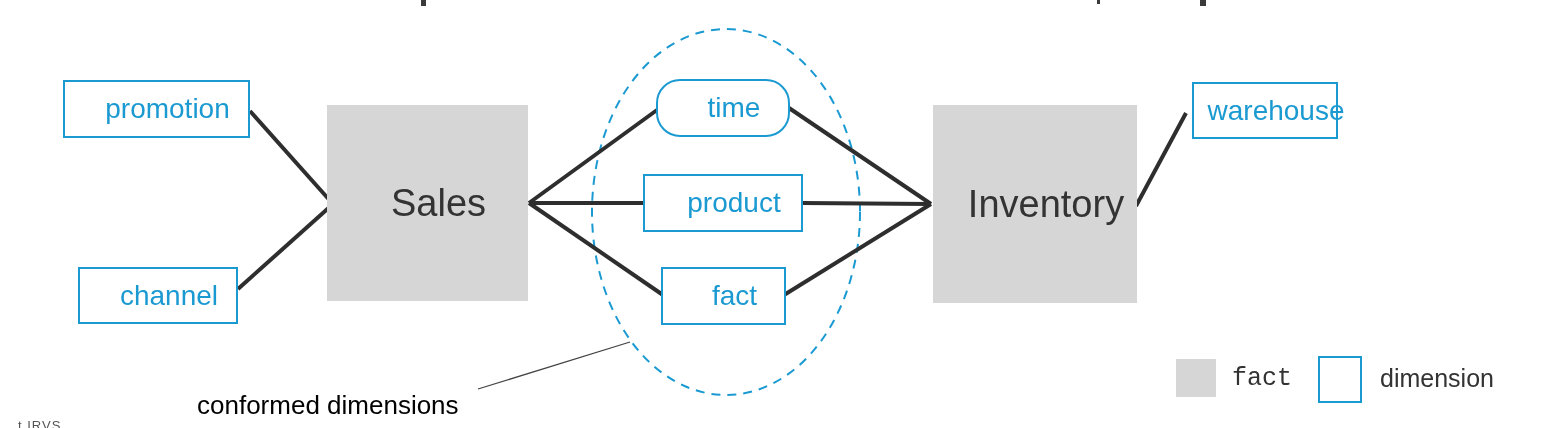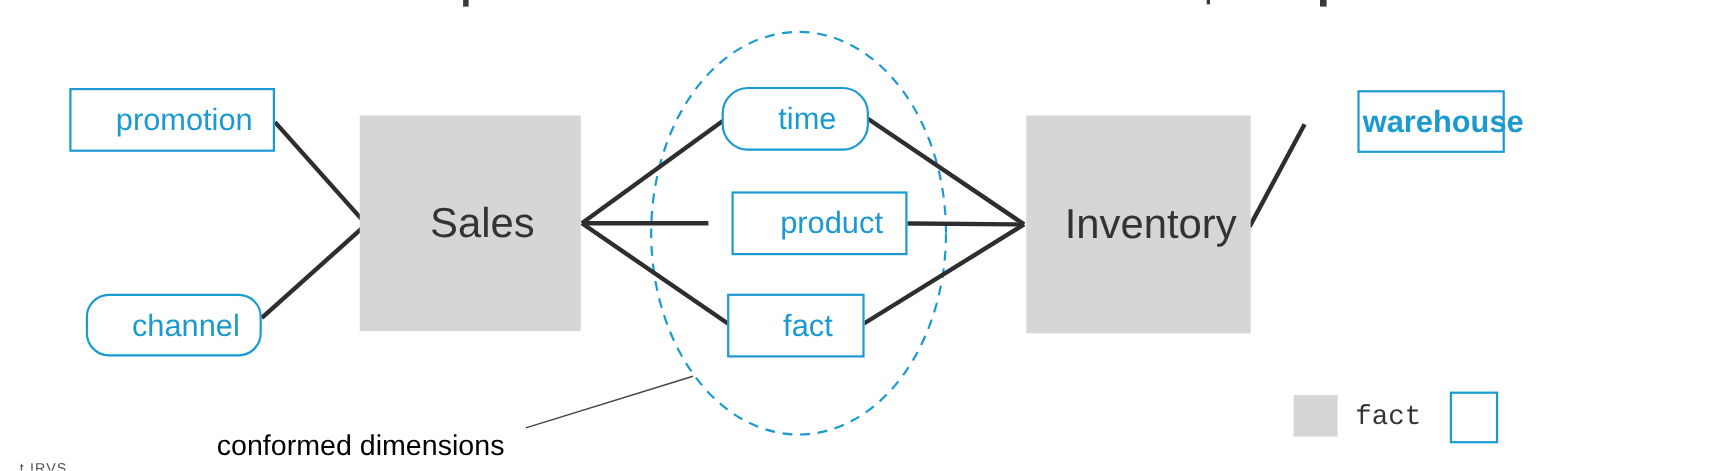--- a/index.html
+++ b/index.html
@@ -103,31 +103,32 @@
     <line x1="784" y1="295" x2="931" y2="204" stroke="#2e2e2e" stroke-width="4"></line>
     <line x1="1136" y1="206" x2="1186" y2="113" stroke="#2e2e2e" stroke-width="4"></line>
 
     <line x1="478" y1="389" x2="630" y2="342" stroke="#444444" stroke-width="1.3"></line>
   </svg>
 
   <div class="node fact-box" style="left:327px; top:105px; width:201px; height:196px;">Sales</div>
   <div class="node fact-box" style="left:933px; top:105px; width:204px; height:198px;">Inventory</div>
 
   <div class="node dim-box" style="left:63px; top:80px; width:187px; height:58px;">promotion</div>
-  <div class="node dim-box" style="left:78px; top:267px; width:160px; height:57px;border-radius:21px;">channel</div>
+  <div class="node dim-box" style="left:78px; top:267px; width:160px; height:57px;">channel</div>
   <div class="node dim-box" style="left:656px; top:79px; width:134px; height:58px;border-radius:24px;">time</div>
-  <div class="node dim-box" style="left:665px; top:174px; width:160px; height:58px;">product</div>
+  <div class="node dim-box" style="left:643px; top:174px; width:160px; height:58px;">product</div>
   <div class="node dim-box" style="left:661px; top:267px; width:125px; height:58px;">fact</div>
-  <div class="node dim-box" style="left:1234px; top:82px; width:134px; height:57px;font-weight:bold;">warehouse</div>
+  <div class="node dim-box" style="left:1192px; top:82px; width:146px; height:57px;">warehouse</div>
 
   <div class="annotation-label">conformed dimensions</div>
 
   <div class="legend-swatch-fact"></div>
   <div class="legend-label fact">fact</div>
   <div class="legend-swatch-dim"></div>
+  <div class="legend-label dim">dimension</div>
 
   <div class="title-frag frag-1"></div>
   <div class="title-frag frag-2"></div>
   <div class="title-frag frag-3"></div>
 
   <div class="bottom-caption">t IRVS</div>
 
 </div>
 
 </body></html>

